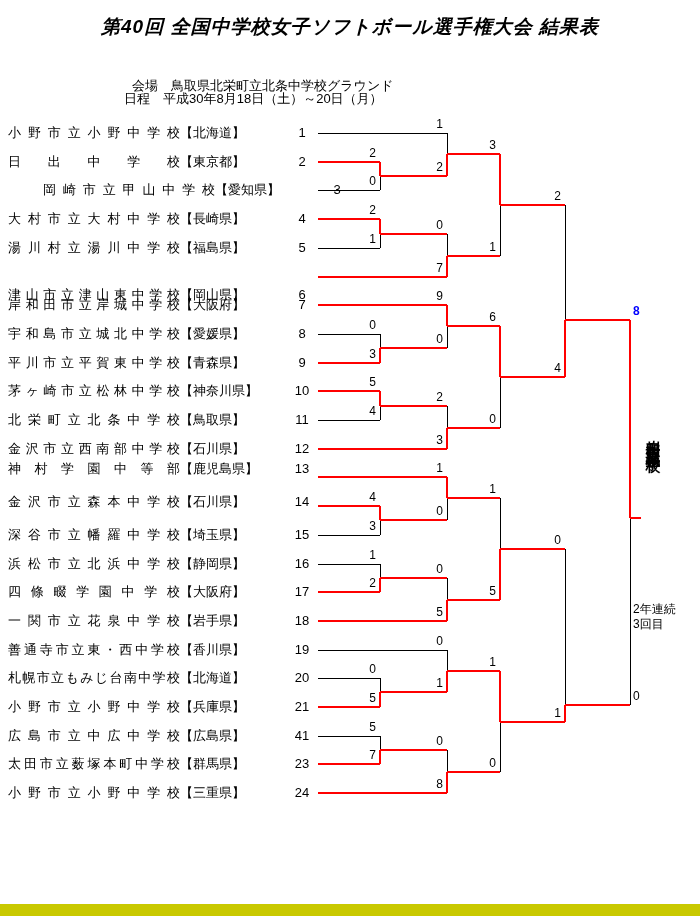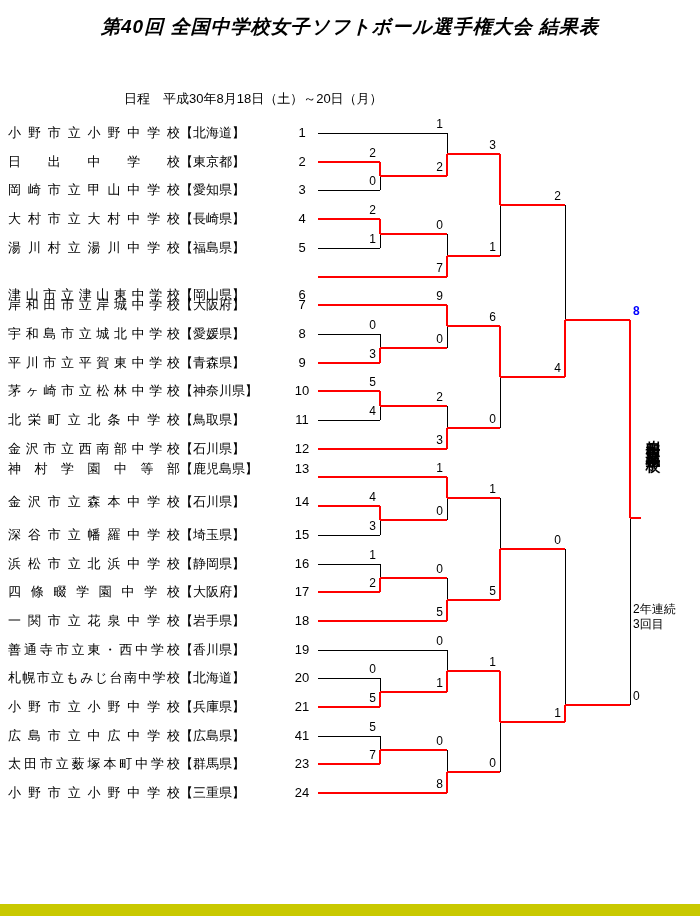--- a/index.html
+++ b/index.html
@@ -30,20 +30,21 @@
   .champ-note.n1{top:602px;}
   .champ-note.n2{top:617px;}
   .footer-bar{position:absolute;left:0;top:904px;width:700px;height:12px;}
 </style>
 </head>
 <body>
 
 <div class="page">
   <div class="title">第40回 全国中学校女子ソフトボール選手権大会 結果表</div>
   <div class="meta meta-date">日程　平成30年8月18日（土）～20日（月）</div>
+  <div class="meta meta-venue">会場　鳥取県北栄町立北条中学校グラウンド</div>
 
   <svg class="bracket" id="bracket-svg" width="700" height="916" viewBox="0 0 700 916" shape-rendering="crispEdges">
       <line x1="318" y1="133" x2="447" y2="133" stroke="#000000" stroke-width="1"></line>
       <line x1="318" y1="190" x2="380" y2="190" stroke="#000000" stroke-width="1"></line>
       <line x1="318" y1="248" x2="380" y2="248" stroke="#000000" stroke-width="1"></line>
       <line x1="318" y1="334" x2="380" y2="334" stroke="#000000" stroke-width="1"></line>
       <line x1="318" y1="420" x2="380" y2="420" stroke="#000000" stroke-width="1"></line>
       <line x1="318" y1="535" x2="380" y2="535" stroke="#000000" stroke-width="1"></line>
       <line x1="318" y1="564" x2="380" y2="564" stroke="#000000" stroke-width="1"></line>
       <line x1="318" y1="650" x2="447" y2="650" stroke="#000000" stroke-width="1"></line>
@@ -130,21 +131,21 @@
       <line x1="565" y1="705" x2="565" y2="722" stroke="#ff0000" stroke-width="2"></line>
       <line x1="565" y1="320" x2="630" y2="320" stroke="#ff0000" stroke-width="2"></line>
       <line x1="565" y1="705" x2="630" y2="705" stroke="#ff0000" stroke-width="2"></line>
       <line x1="630" y1="320" x2="630" y2="518" stroke="#ff0000" stroke-width="2"></line>
       <line x1="630" y1="518" x2="641" y2="518" stroke="#ff0000" stroke-width="2"></line>
     </svg>
 
   <div id="rows">
       <div class="team-row" style="top: 123px;"><span class="t-name">小野市立小野中学校</span><span class="t-pref">【北海道】</span><span class="t-seed">1</span></div>
       <div class="team-row" style="top: 152px;"><span class="t-name">日出中学校</span><span class="t-pref">【東京都】</span><span class="t-seed">2</span></div>
-      <div class="team-row" style="top: 180px;"><span class="t-name">岡崎市立甲山中学校</span><span class="t-pref">【愛知県】</span><span class="t-seed">3</span></div>
+      <div class="team-row" style="top: 180px; margin-left: 35px;"><span class="t-name">岡崎市立甲山中学校</span><span class="t-pref">【愛知県】</span><span class="t-seed">3</span></div>
       <div class="team-row" style="top: 209px;"><span class="t-name">大村市立大村中学校</span><span class="t-pref">【長崎県】</span><span class="t-seed">4</span></div>
       <div class="team-row" style="top: 238px;"><span class="t-name">湯川村立湯川中学校</span><span class="t-pref">【福島県】</span><span class="t-seed">5</span></div>
       <div class="team-row" style="top: 285px;"><span class="t-name">津山市立津山東中学校</span><span class="t-pref">【岡山県】</span><span class="t-seed">6</span></div>
       <div class="team-row" style="top: 295px;"><span class="t-name">岸和田市立岸城中学校</span><span class="t-pref">【大阪府】</span><span class="t-seed">7</span></div>
       <div class="team-row" style="top: 324px;"><span class="t-name">宇和島市立城北中学校</span><span class="t-pref">【愛媛県】</span><span class="t-seed">8</span></div>
       <div class="team-row" style="top: 353px;"><span class="t-name">平川市立平賀東中学校</span><span class="t-pref">【青森県】</span><span class="t-seed">9</span></div>
       <div class="team-row" style="top: 381px;"><span class="t-name">茅ヶ崎市立松林中学校</span><span class="t-pref">【神奈川県】</span><span class="t-seed">10</span></div>
       <div class="team-row" style="top: 410px;"><span class="t-name">北栄町立北条中学校</span><span class="t-pref">【鳥取県】</span><span class="t-seed">11</span></div>
       <div class="team-row" style="top: 439px;"><span class="t-name">金沢市立西南部中学校</span><span class="t-pref">【石川県】</span><span class="t-seed">12</span></div>
       <div class="team-row" style="top: 459px;"><span class="t-name">神村学園中等部</span><span class="t-pref">【鹿児島県】</span><span class="t-seed">13</span></div>

